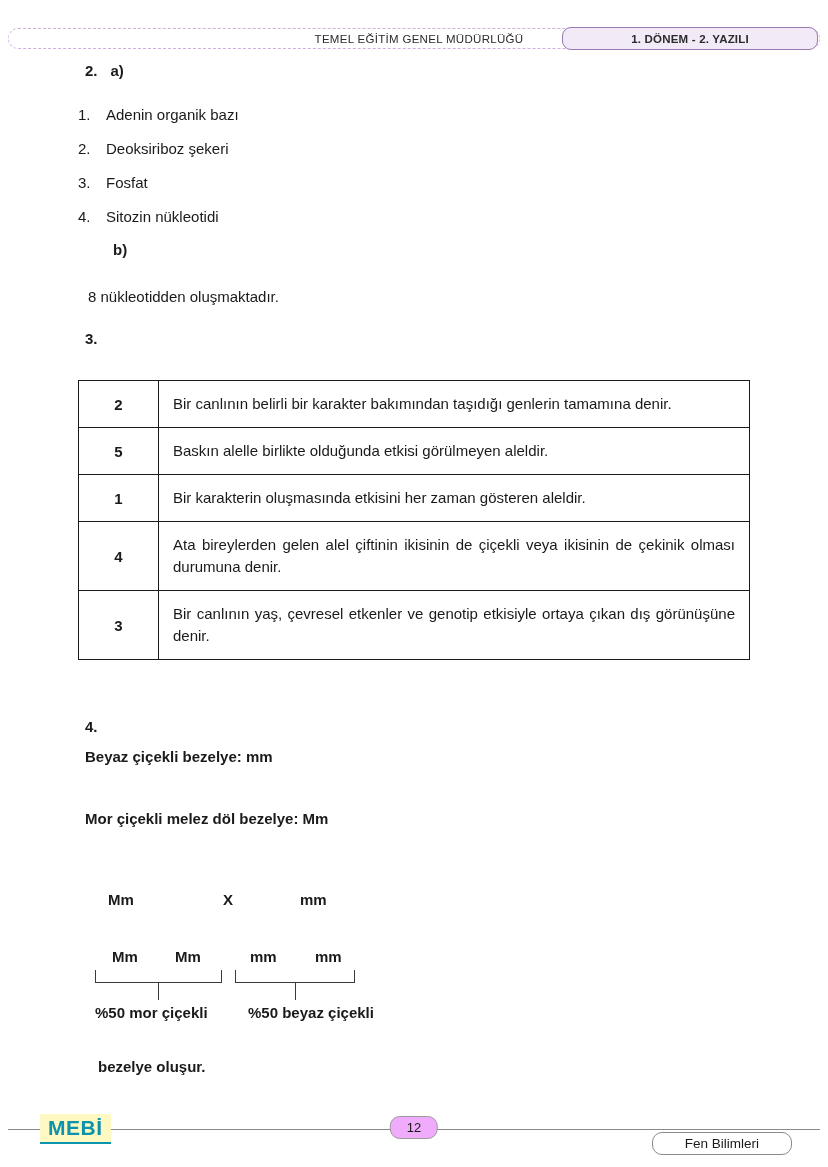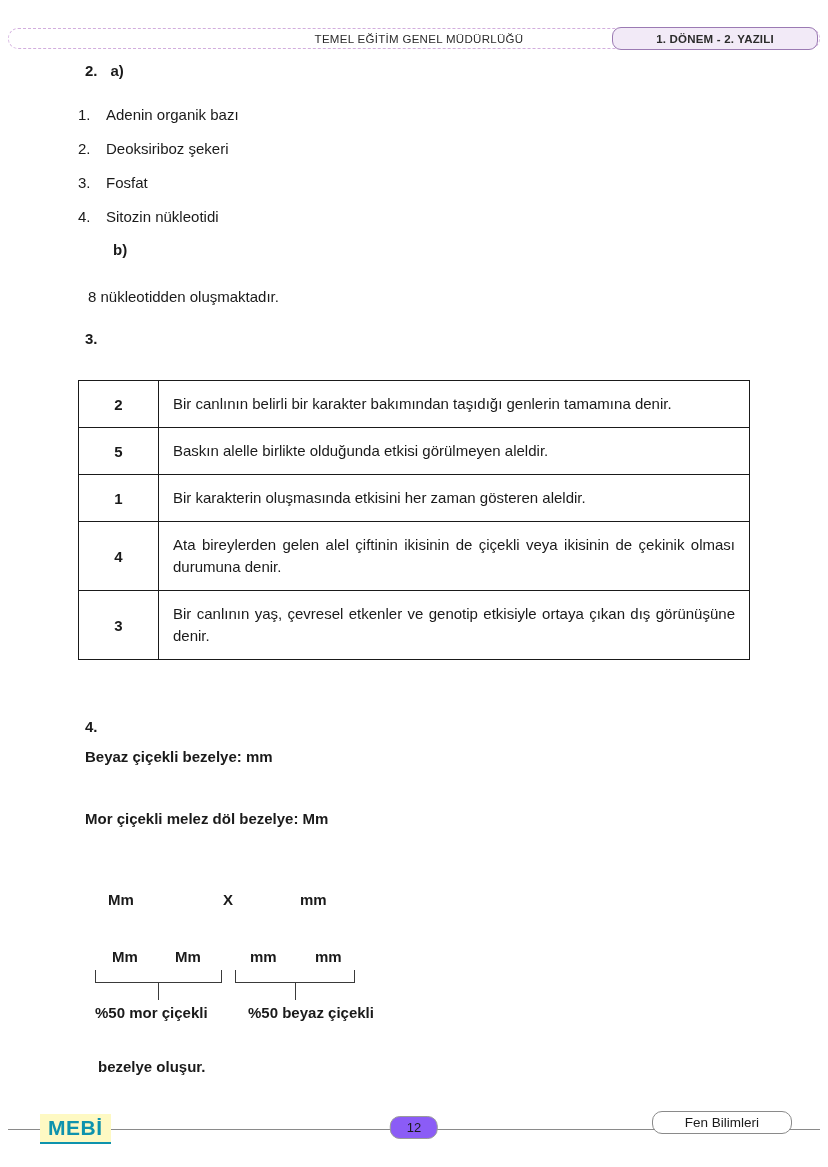--- a/index.html
+++ b/index.html
@@ -44,21 +44,21 @@
     position: absolute;
     left: 280px; right: 270px; top: 0; height: 23px;
     display: flex; align-items: center; justify-content: center;
     font-size: 11.5px;
     color: #2b2b2b;
     letter-spacing: 0.3px;
   }
   .badge-right {
     position: absolute;
     right: 2px; top: 0;
-    width: 206px; height: 23px;
+    width: 256px; height: 23px;
     background: #f2eaf7;
     border: 1.5px solid #9b7ab3;
     border-radius: 9px;
     color: #2b2b2b;
     font-size: 11.5px;
     font-weight: bold;
     letter-spacing: 0.2px;
     display: flex; align-items: center; justify-content: center;
   }
 
@@ -181,29 +181,29 @@
     font-size: 21px;
     font-weight: bold;
     letter-spacing: 0.5px;
     color: #0e93ad;
     border-bottom: 2px solid #0e93ad;
   }
   .page-pill {
     position: absolute;
     left: 50%; top: 6px;
     transform: translateX(-50%);
-    background: #8b5cf6;
+    background: #f0abfc;
     border: 1px solid #9a9a9a;
     border-radius: 10px;
     padding: 3px 16px;
     font-size: 13px;
   }
   .subject-pill {
     position: absolute;
-    right: 36px; top: 1px;
+    right: 36px; top: 22px;
     background: #ffffff;
     border: 1px solid #8a8a8a;
     border-radius: 10px;
     padding: 3px 32px;
     font-size: 13.5px;
   }
 </style>
 </head>
 <body>
 

